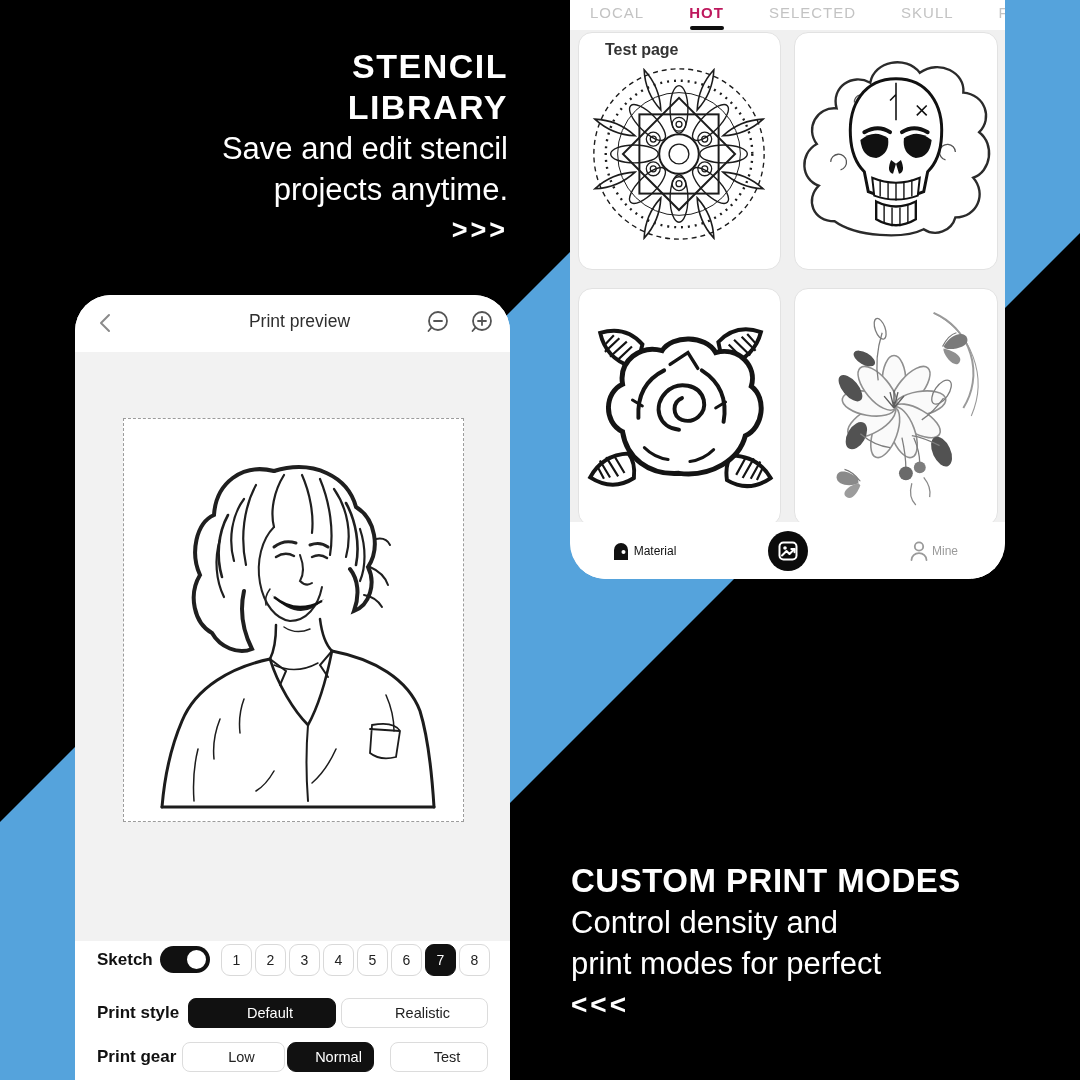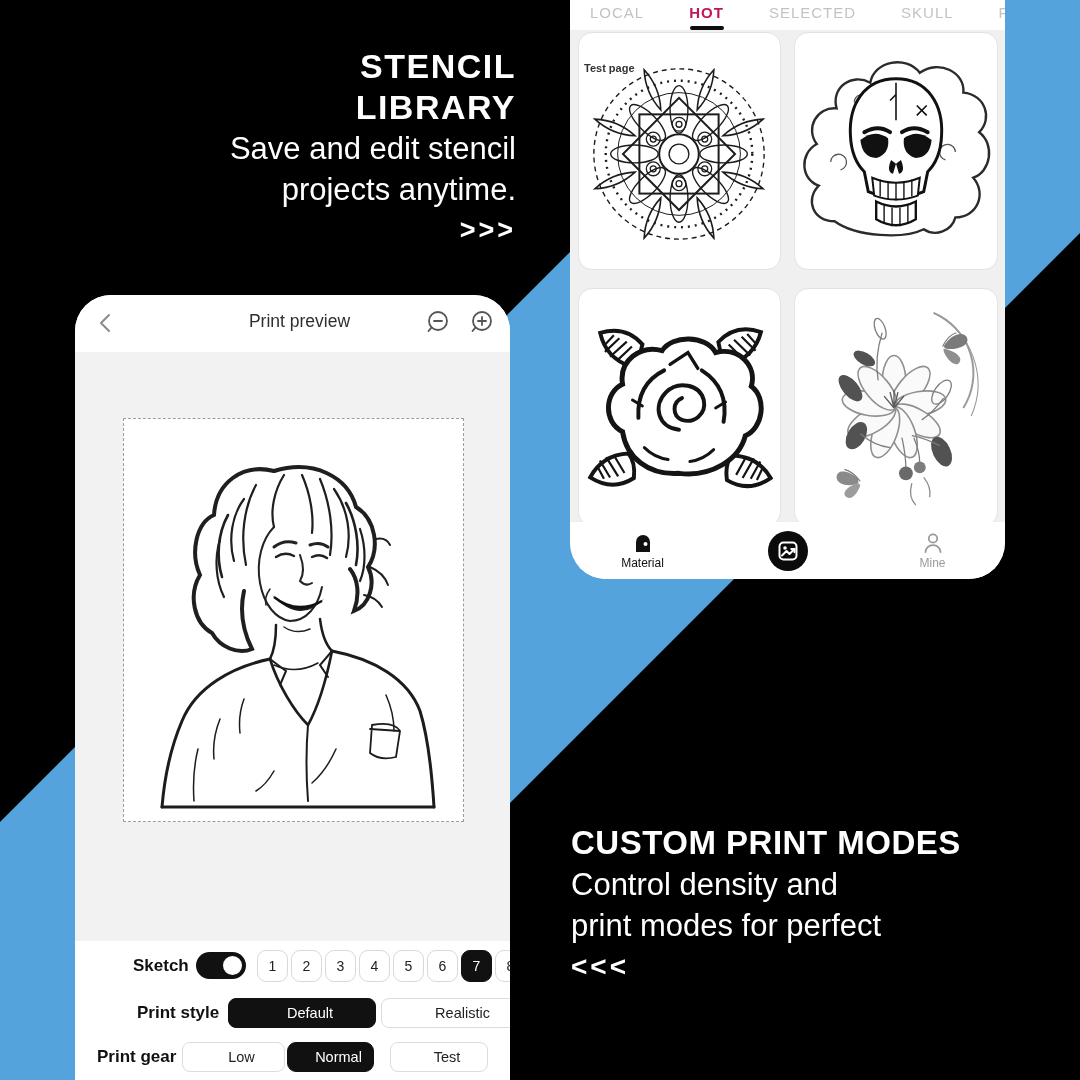--- a/index.html
+++ b/index.html
@@ -1,26 +1,26 @@
 <!DOCTYPE html>
 <html><head>
 <meta charset="utf-8">
 <style>
   html,body{margin:0;padding:0;background:#000;}
   .canvas{position:relative;width:1080px;height:1080px;background:#000;overflow:hidden;
           font-family:"Liberation Sans",sans-serif;}
   .bg-band{position:absolute;inset:0;pointer-events:none;}
 
   
-  .overlay-top{position:absolute;left:8px;top:46px;width:508px;text-align:right;color:#fff;}
+  .overlay-top{position:absolute;left:0;top:46px;width:508px;text-align:right;color:#fff;}
   .overlay-top .big{font-size:34px;font-weight:700;letter-spacing:1.5px;line-height:41px;}
   .overlay-top .sub{font-size:31px;font-weight:400;line-height:41px;}
   .overlay-top .arrows{font-size:27px;font-weight:700;letter-spacing:3px;line-height:41px;}
   .overlay-bottom{position:absolute;left:571px;top:822px;width:440px;text-align:left;color:#fff;}
-  .overlay-bottom .big{font-size:33px;font-weight:700;letter-spacing:.5px;line-height:42px;}
+  .overlay-bottom .big{font-size:33px;font-weight:700;letter-spacing:.5px;line-height:42px;margin-top:38px;}
   .overlay-bottom .sub{font-size:31px;font-weight:400;line-height:41px;}
   .overlay-bottom .arrows{font-size:28px;font-weight:700;letter-spacing:3px;line-height:41px;}
 
   
   .phone-left{position:absolute;left:75px;top:295px;width:435px;height:785px;background:#fff;
               border-radius:36px 36px 0 0;overflow:hidden;}
   .pl-header{position:absolute;left:0;top:0;width:100%;height:57px;background:#fff;}
   .pl-back{position:absolute;left:18px;top:15px;width:26px;height:26px;}
   .pl-title{position:absolute;left:7px;top:16px;width:100%;text-align:center;font-size:17.5px;color:#2f2f2f;}
   .pl-zoomout{position:absolute;left:349px;top:14px;width:27px;height:27px;}
@@ -47,24 +47,24 @@
                border-radius:0 0 36px 36px;overflow:hidden;}
   .tabbar{position:absolute;left:0;top:0;width:100%;height:30px;background:#fff;display:flex;
           align-items:center;padding-left:20px;gap:45px;box-sizing:border-box;white-space:nowrap;}
   .tab{position:relative;font-size:15px;letter-spacing:1px;color:#c3c3c3;height:30px;line-height:26px;}
   .tab.active{color:#be185d;font-weight:700;}
   .tab.active::after{content:"";position:absolute;left:50%;transform:translateX(-50%);bottom:0;
                      width:34px;height:4.5px;background:#0e0e0e;border-radius:2px;}
   .card{position:absolute;background:#fff;border:1px solid #e2e2e2;border-radius:14px;overflow:hidden;
         box-sizing:border-box;}
   .card svg{display:block;width:100%;height:100%;}
-  .badge{position:absolute;left:5px;top:8px;font-size:11px;font-weight:700;color:#333;margin-top:21px;}
+  .badge{position:absolute;left:26px;top:8px;font-size:16px;font-weight:700;color:#333;}
   .navbar{position:absolute;left:0;bottom:0;width:100%;height:57px;background:#fff;
           border-radius:0 0 36px 36px;display:flex;z-index:5;}
-  .nav-item{flex:1;display:flex;flex-direction:column;align-items:center;justify-content:center;gap:1px;}
+  .nav-item{flex:1;display:flex;flex-direction:row;align-items:center;justify-content:center;gap:1px;}
   .nav-label{font-size:12px;color:#111;}
   .nav-label.dim{color:#9a9a9a;}
 
   .art{width:100%;height:100%;}
 </style>
 </head>
 <body>
 
 <div class="canvas">
 
@@ -135,35 +135,35 @@
             <path d="M184,306 C182,330 182,356 184,382" stroke-width="2"></path>
             <path d="M38,388 L310,388" stroke-width="3"></path>
             <path d="M248,306 q22,-4 28,6 l-4,26 q-16,4 -26,-4 Z M246,310 l30,2" stroke-width="1.8"></path>
             <path d="M96,300 q-8,20 -6,40 M120,280 q-6,16 -4,34 M262,276 q8,18 8,36 M212,330 q-10,22 -24,34 M150,352 q-8,14 -18,20 M74,330 q-6,24 -4,52" stroke-width="1.5"></path>
           </g>
         </svg>
       </div>
     </div>
 
     <div class="pl-controls">
-      <div class="ctl-row" style="top:9px;height:34px;margin-left:36px;">
+      <div class="ctl-row" style="top:3px;height:34px;">
         <div class="ctl-label" style="top:6px;">Sketch</div>
         <div class="toggle">
             <div class="knob"></div>
           </div>
         <div class="lvl" style="left:146px;">1</div>
         <div class="lvl" style="left:180px;">2</div>
         <div class="lvl" style="left:214px;">3</div>
         <div class="lvl" style="left:248px;">4</div>
         <div class="lvl" style="left:282px;">5</div>
         <div class="lvl" style="left:316px;">6</div>
         <div class="lvl selected" style="left:350px;">7</div>
         <div class="lvl" style="left:384px;">8</div>
       </div>
-      <div class="ctl-row" style="top:57px;height:30px;margin-left:40px;">
+      <div class="ctl-row" style="top:57px;height:30px;">
         <div class="ctl-label" style="top:5px;">Print style</div>
         <div class="pillbtn selected" style="left:113px;width:148px;">Default</div>
         <div class="pillbtn" style="left:266px;width:147px;border-radius:8px;">Realistic</div>
       </div>
       <div class="ctl-row" style="top:101px;height:30px;">
         <div class="ctl-label" style="top:5px;">Print gear</div>
         <div class="pillbtn" style="left:107px;width:103px;">Low</div>
         <div class="pillbtn selected" style="left:212px;width:87px;border-radius:9px;">Normal</div>
         <div class="pillbtn" style="left:315px;width:98px;">Test</div>
       </div>

